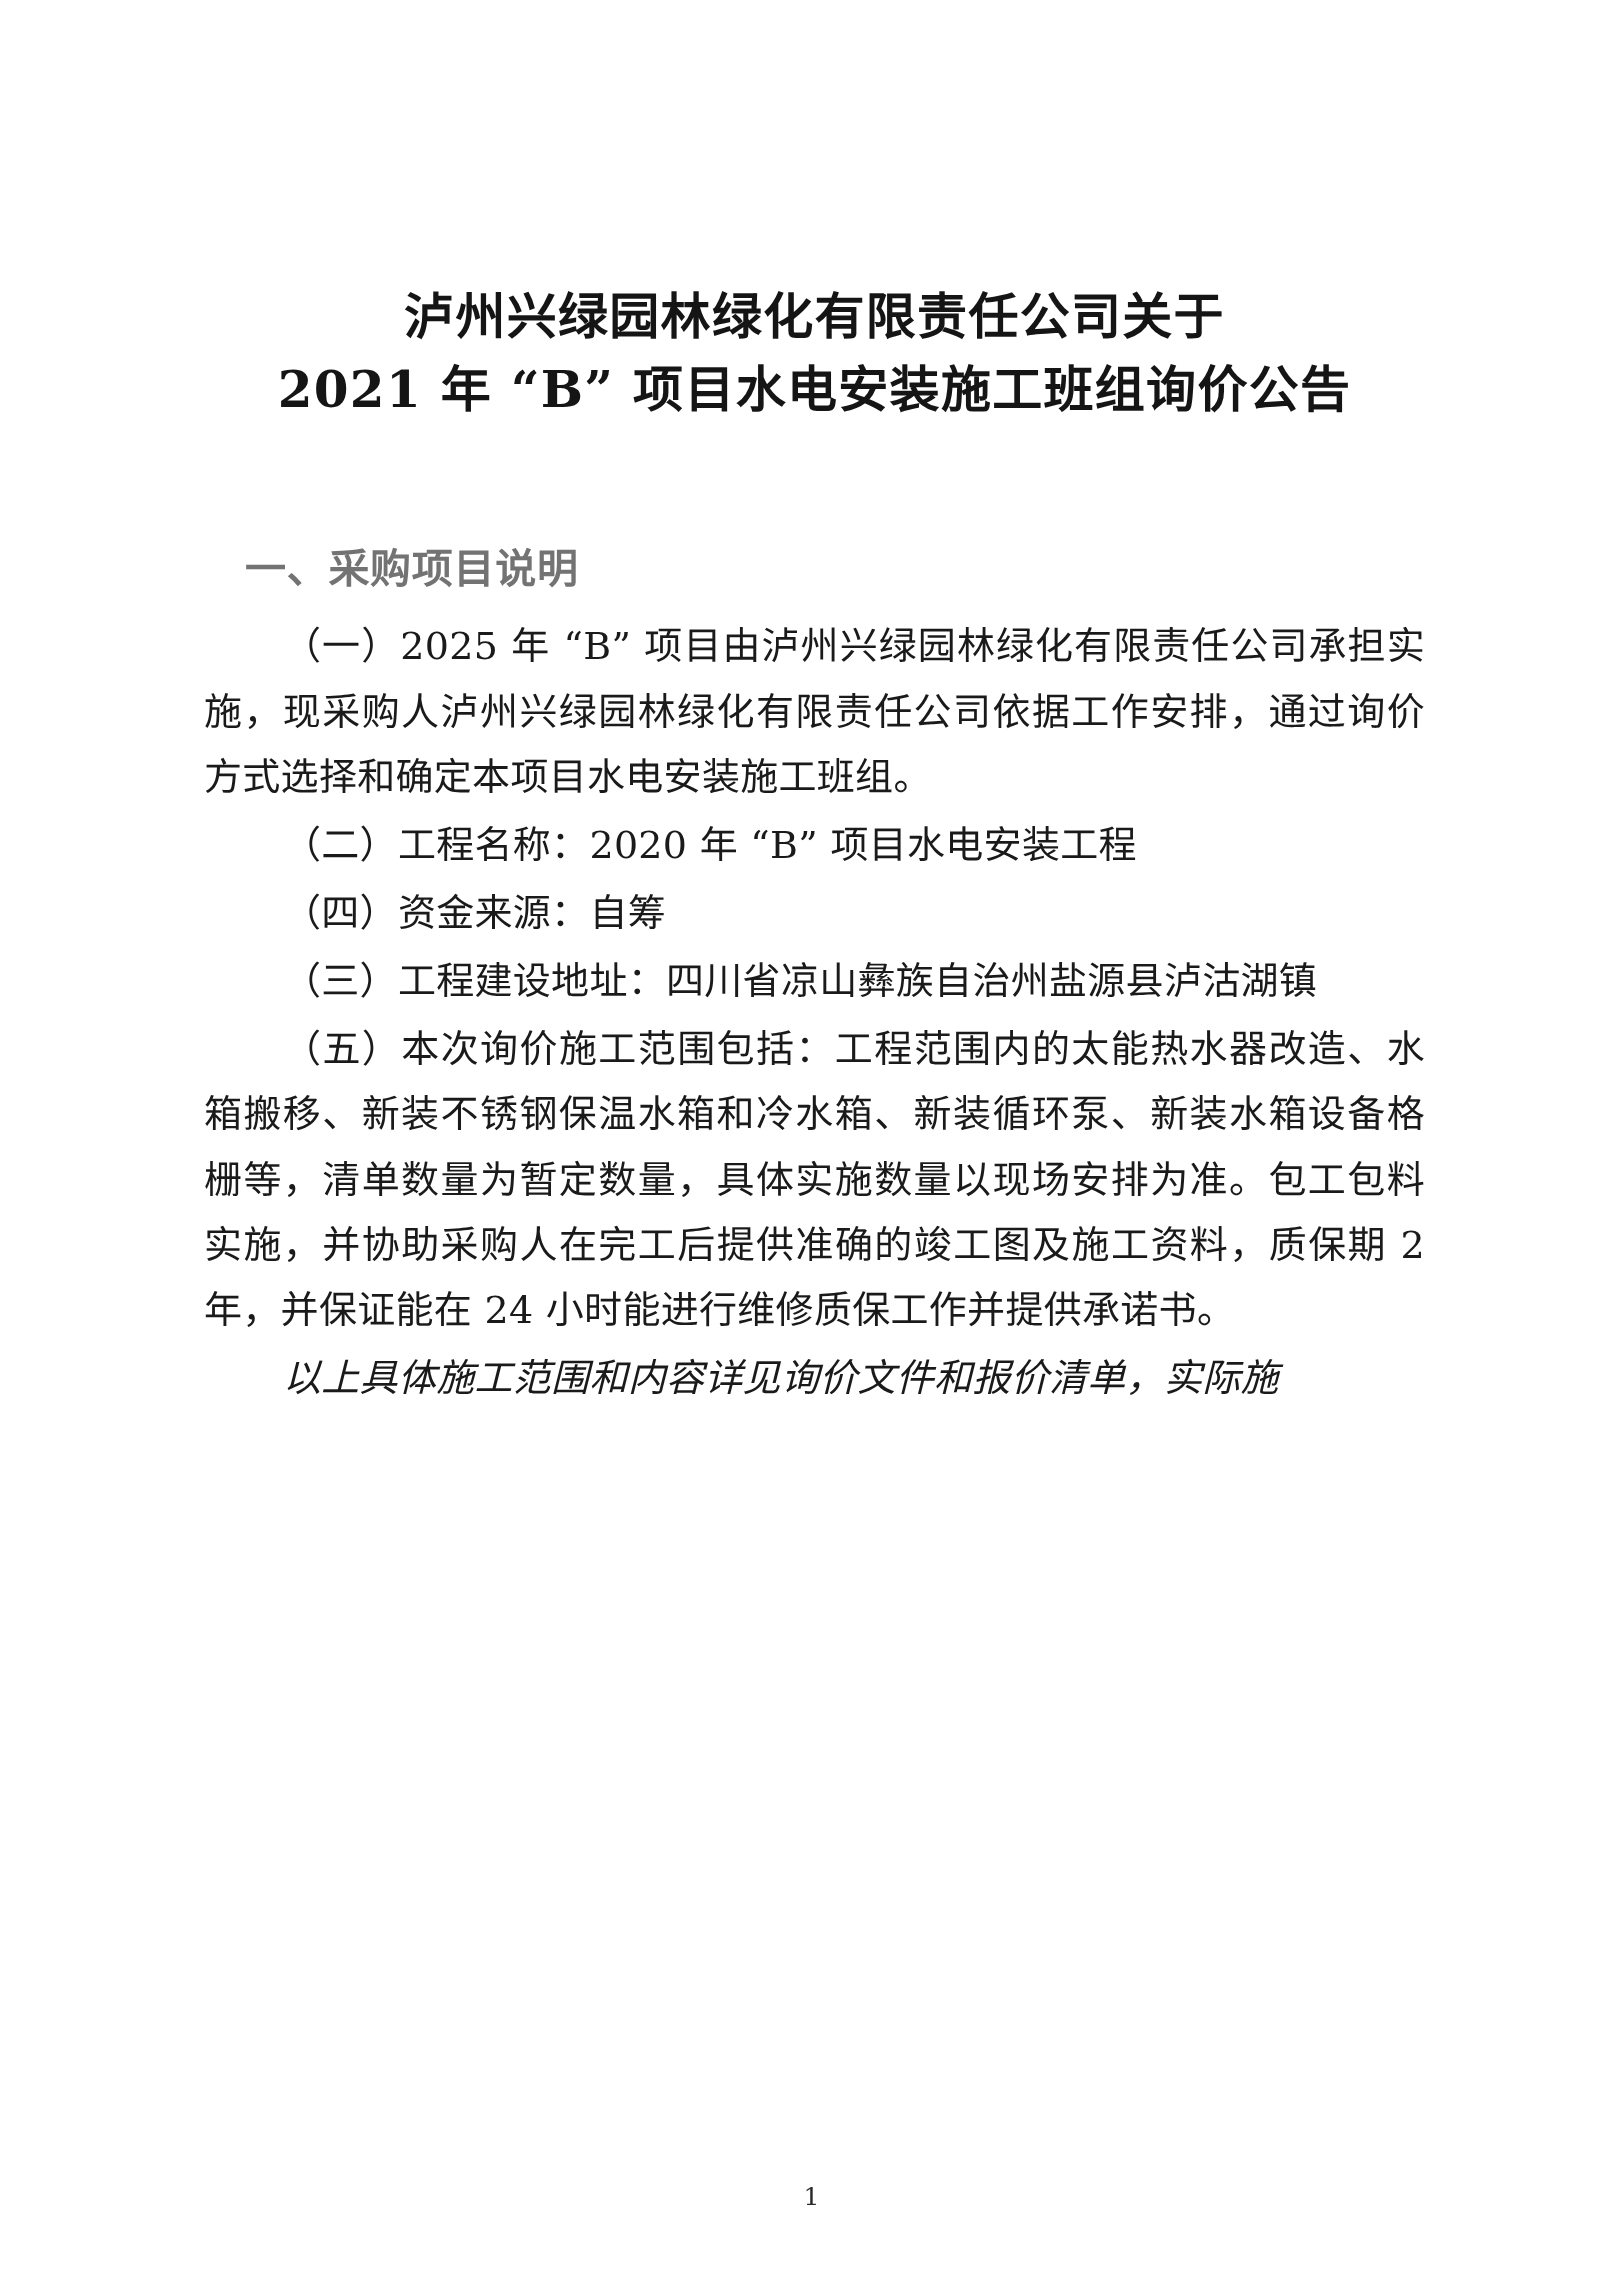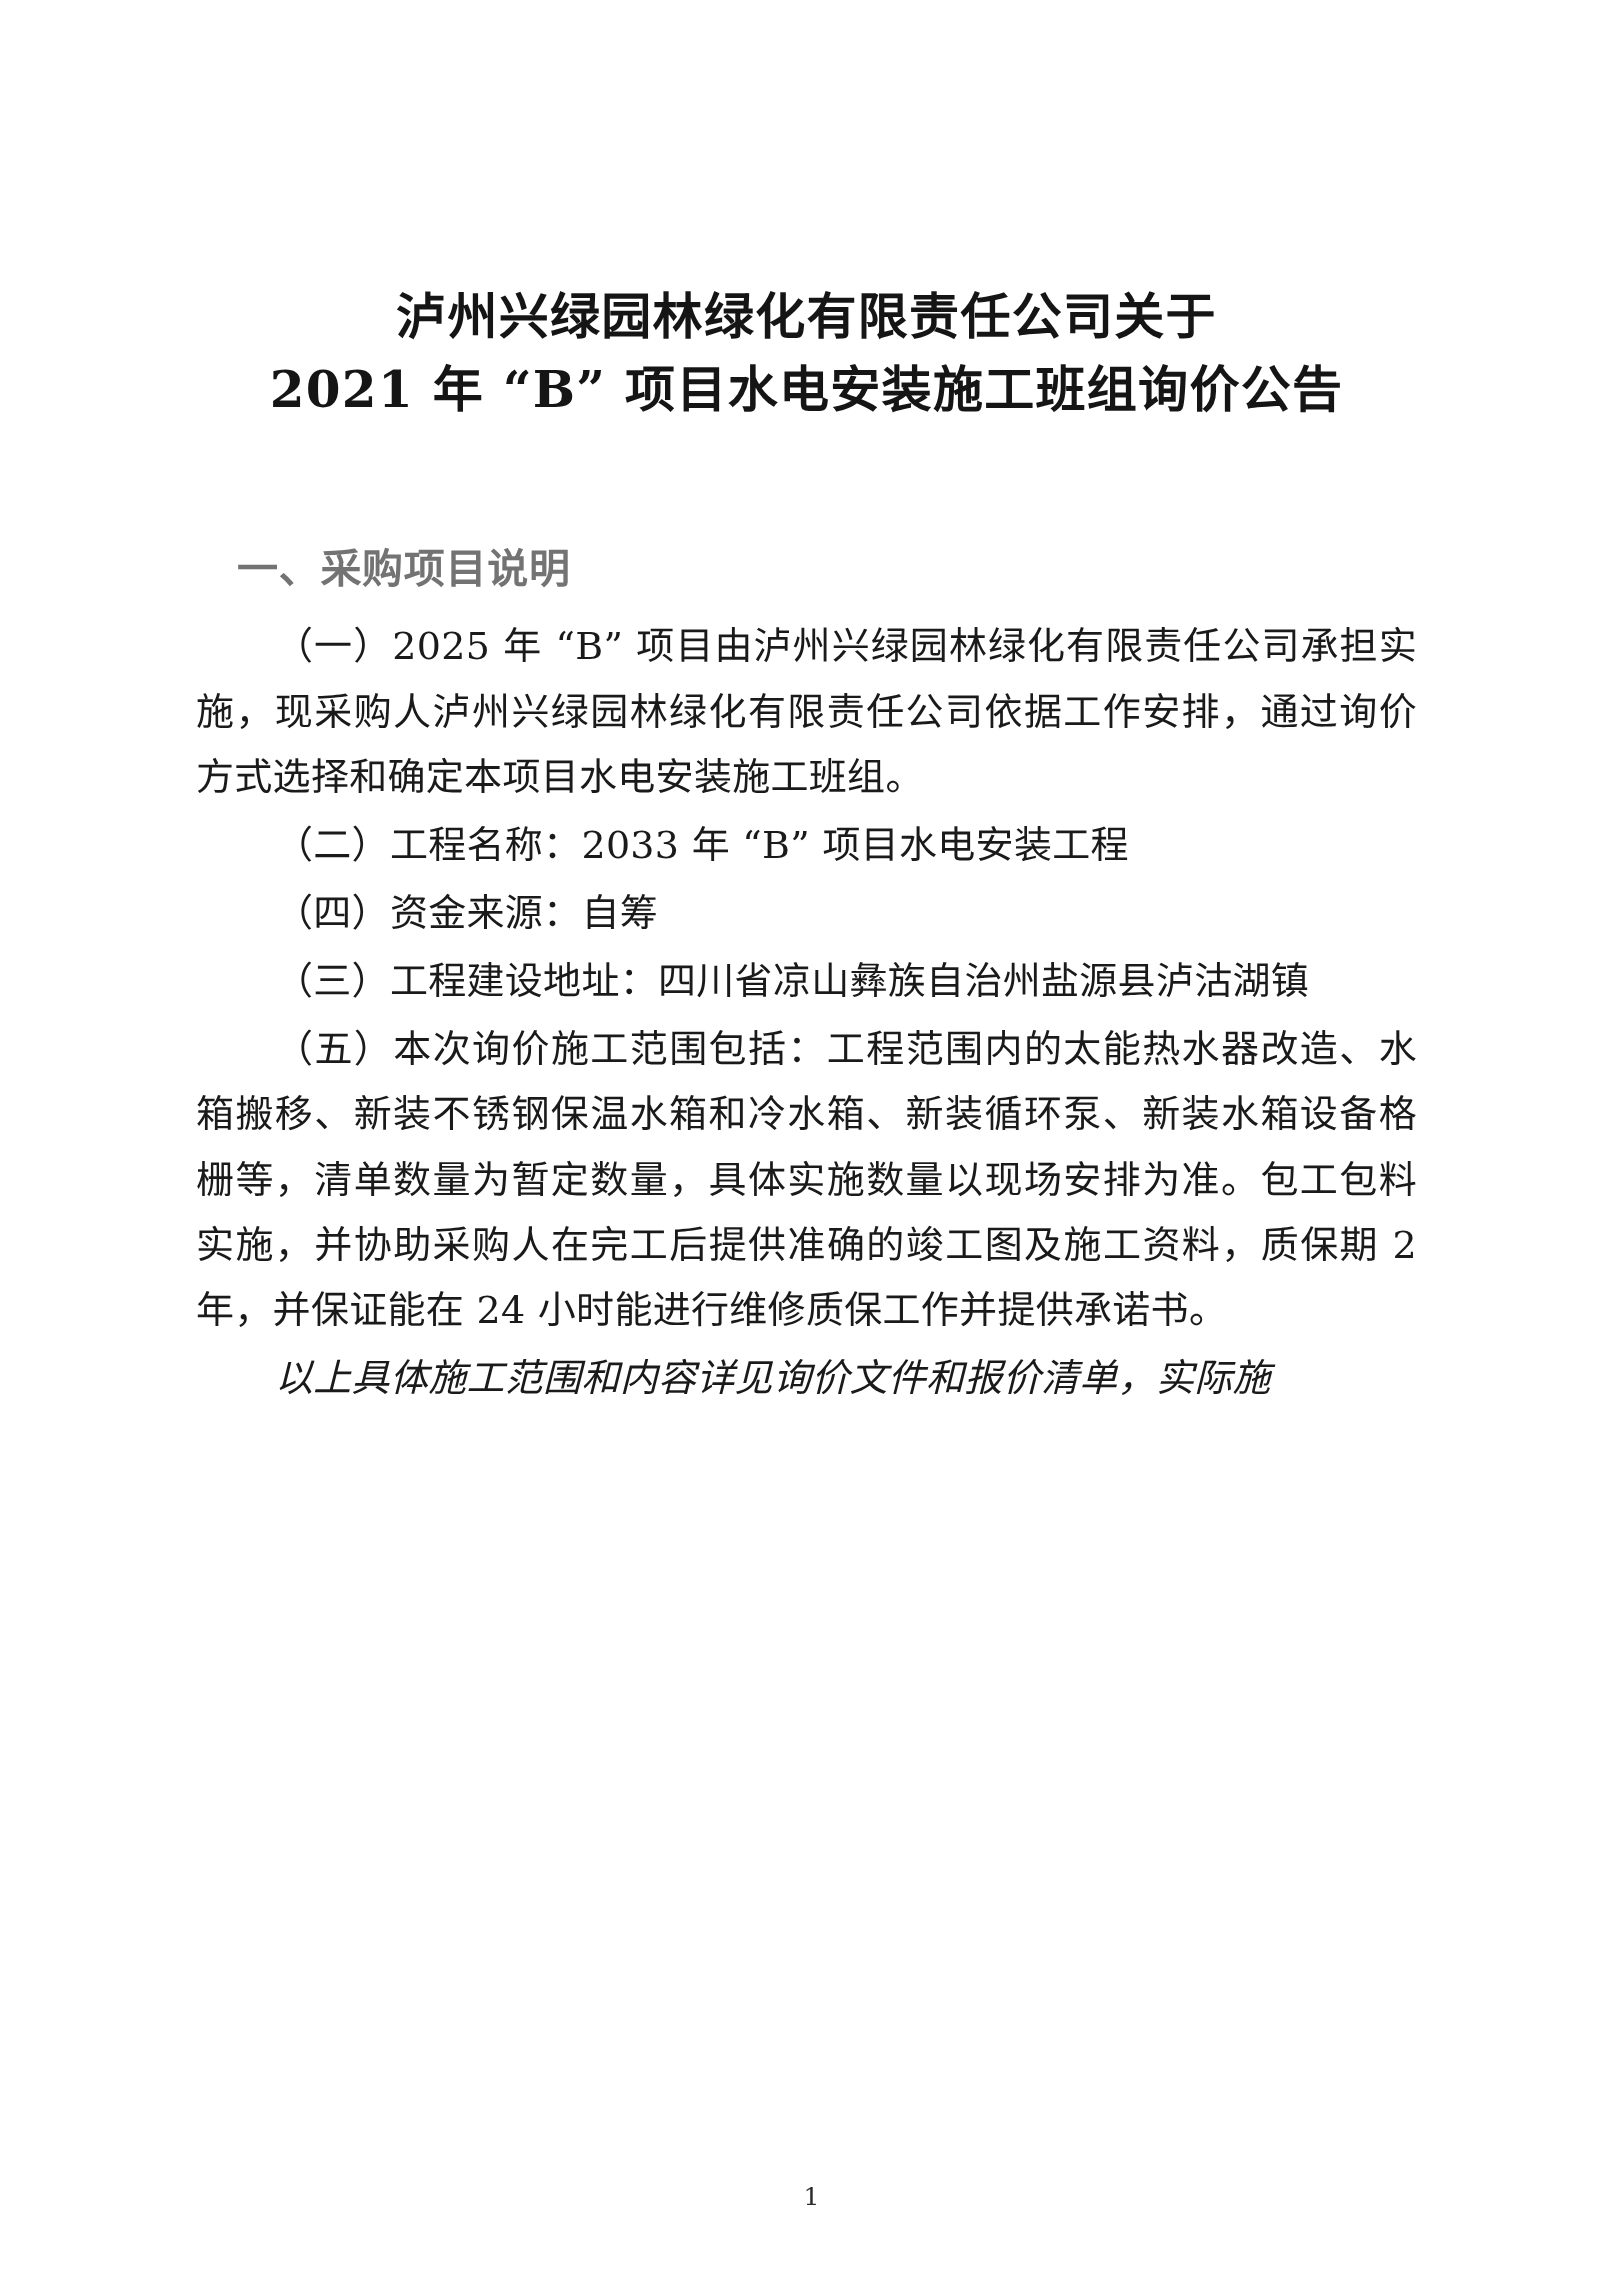--- a/index.html
+++ b/index.html
@@ -12,21 +12,21 @@
     width: 1623px;
     height: 2295px;
     font-family: "DejaVu Serif", "Liberation Serif", serif;
     color: #1b1b1b;
     position: relative;
     overflow: hidden;
   }
   .page {
     position: absolute;
     top: 0;
-    left: 0;
+    left: 8px;
     width: 1613px;
     height: 2295px;
     box-sizing: border-box;
     padding: 281px 196px 92px 196px;
   }
   .title-block {
     text-align: center;
     margin-bottom: 111px;
   }
   .title-line {
@@ -77,21 +77,21 @@
 <div class="page">
 
   <div class="title-block">
     <div class="title-line">泸州兴绿园林绿化有限责任公司关于</div>
     <div class="title-line">2021 年 “B” 项目水电安装施工班组询价公告</div>
   </div>
 
   <h2 class="section-heading">一、采购项目说明</h2>
 
   <p class="para">（一）2025 年 “B” 项目由泸州兴绿园林绿化有限责任公司承担实施，现采购人泸州兴绿园林绿化有限责任公司依据工作安排，通过询价方式选择和确定本项目水电安装施工班组。</p>
-  <p class="para">（二）工程名称：2033 年 “B” 项目水电安装工程</p>
+  <p class="para">（二）工程名称：2020 年 “B” 项目水电安装工程</p>
   <p class="para">（四）资金来源：自筹</p>
   <p class="para">（三）工程建设地址：四川省凉山彝族自治州盐源县泸沽湖镇</p>
   <p class="para">（五）本次询价施工范围包括：工程范围内的太能热水器改造、水箱搬移、新装不锈钢保温水箱和冷水箱、新装循环泵、新装水箱设备格栅等，清单数量为暂定数量，具体实施数量以现场安排为准。包工包料实施，并协助采购人在完工后提供准确的竣工图及施工资料，质保期 2 年，并保证能在 24 小时能进行维修质保工作并提供承诺书。</p>
   <p class="para tight">以上具体施工范围和内容详见询价文件和报价清单，实际施</p>
 
 </div>
 
 <div class="page-number">1</div>
 
 

